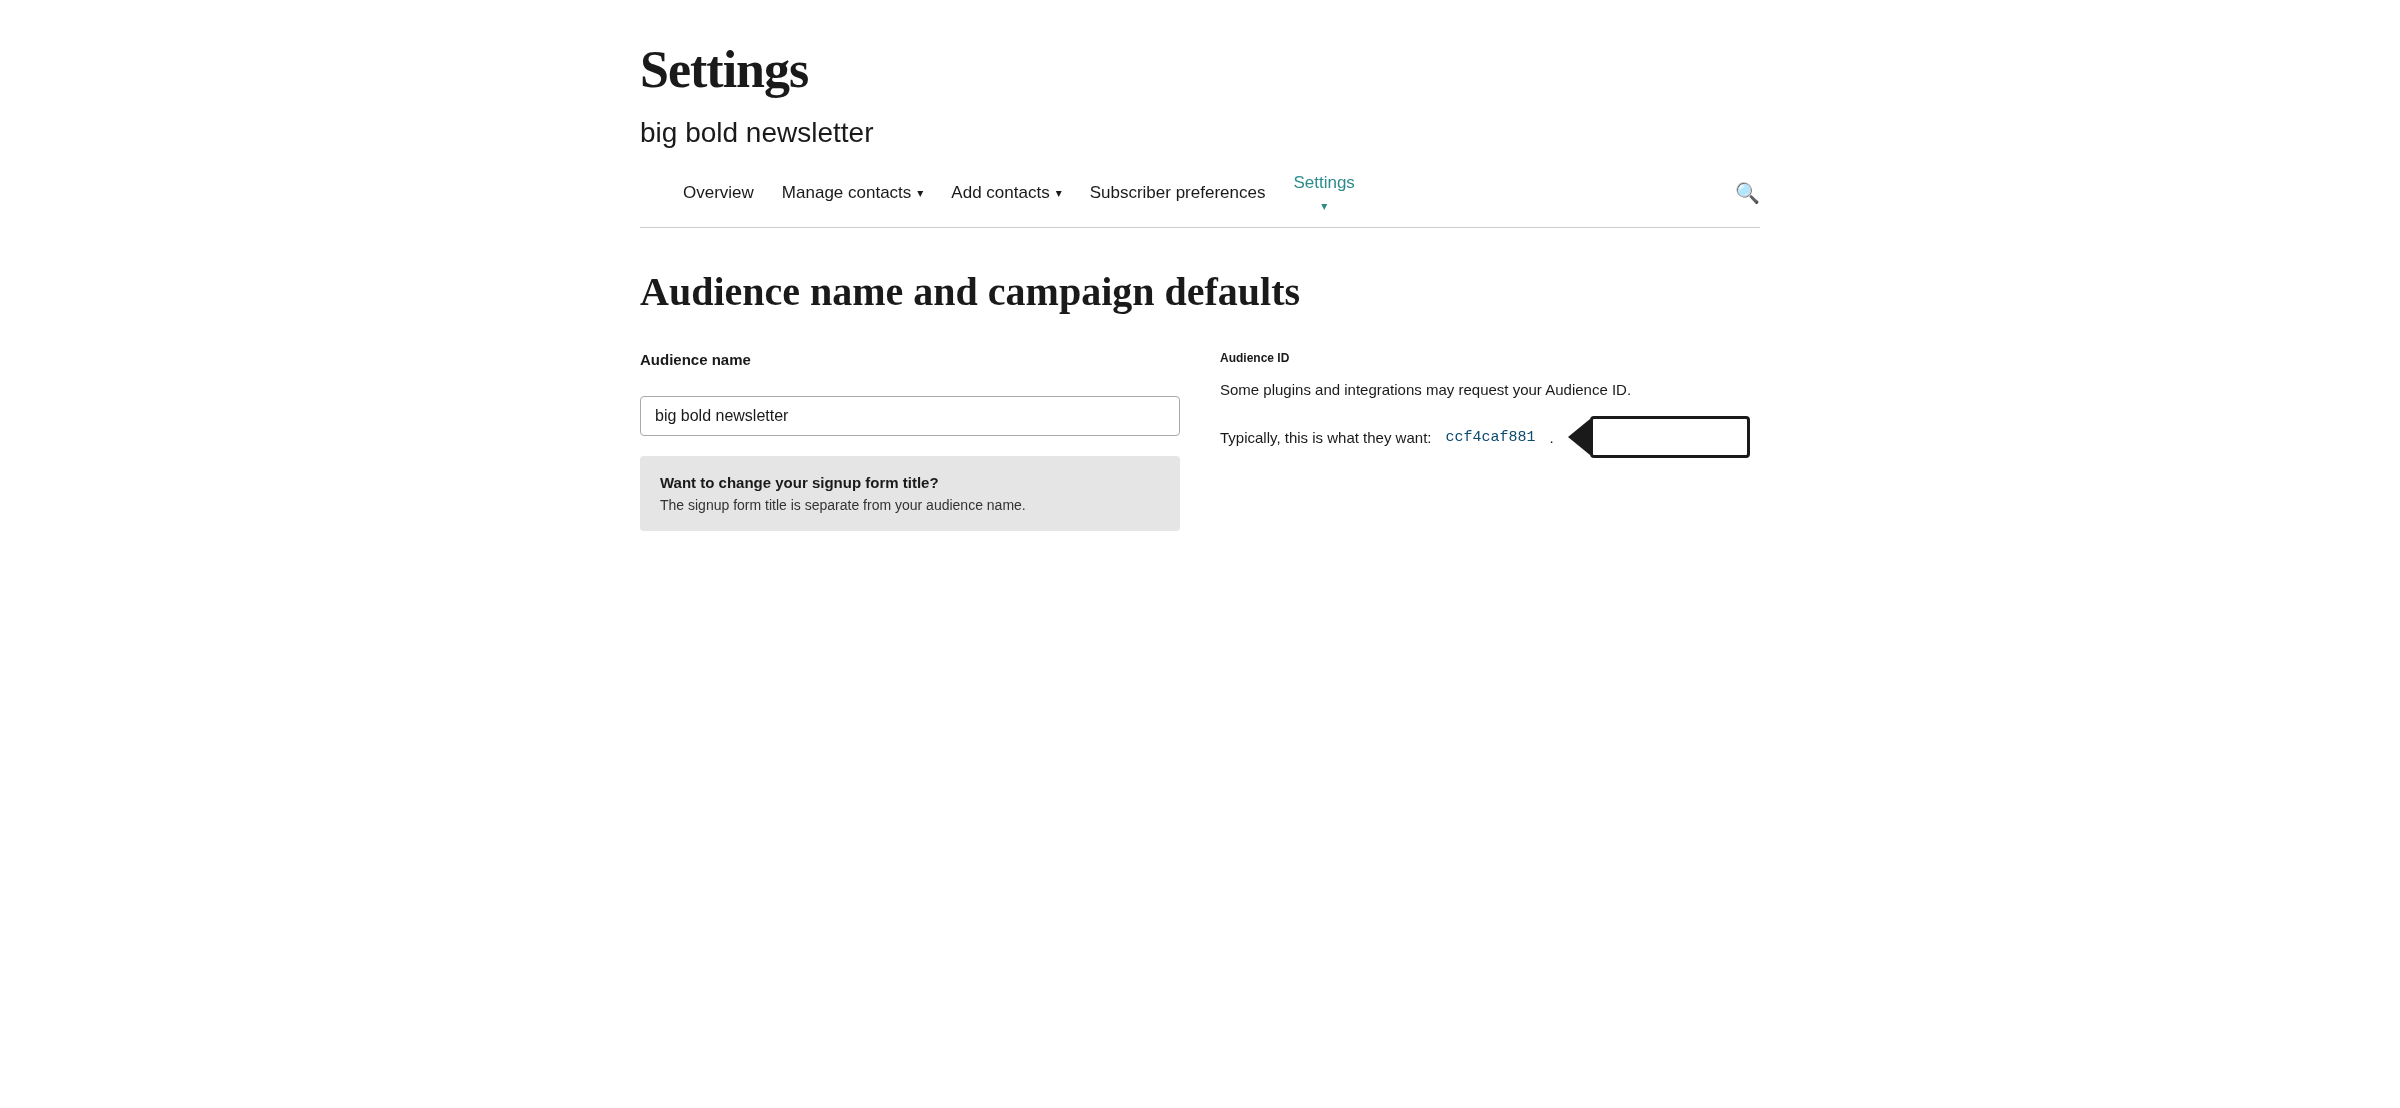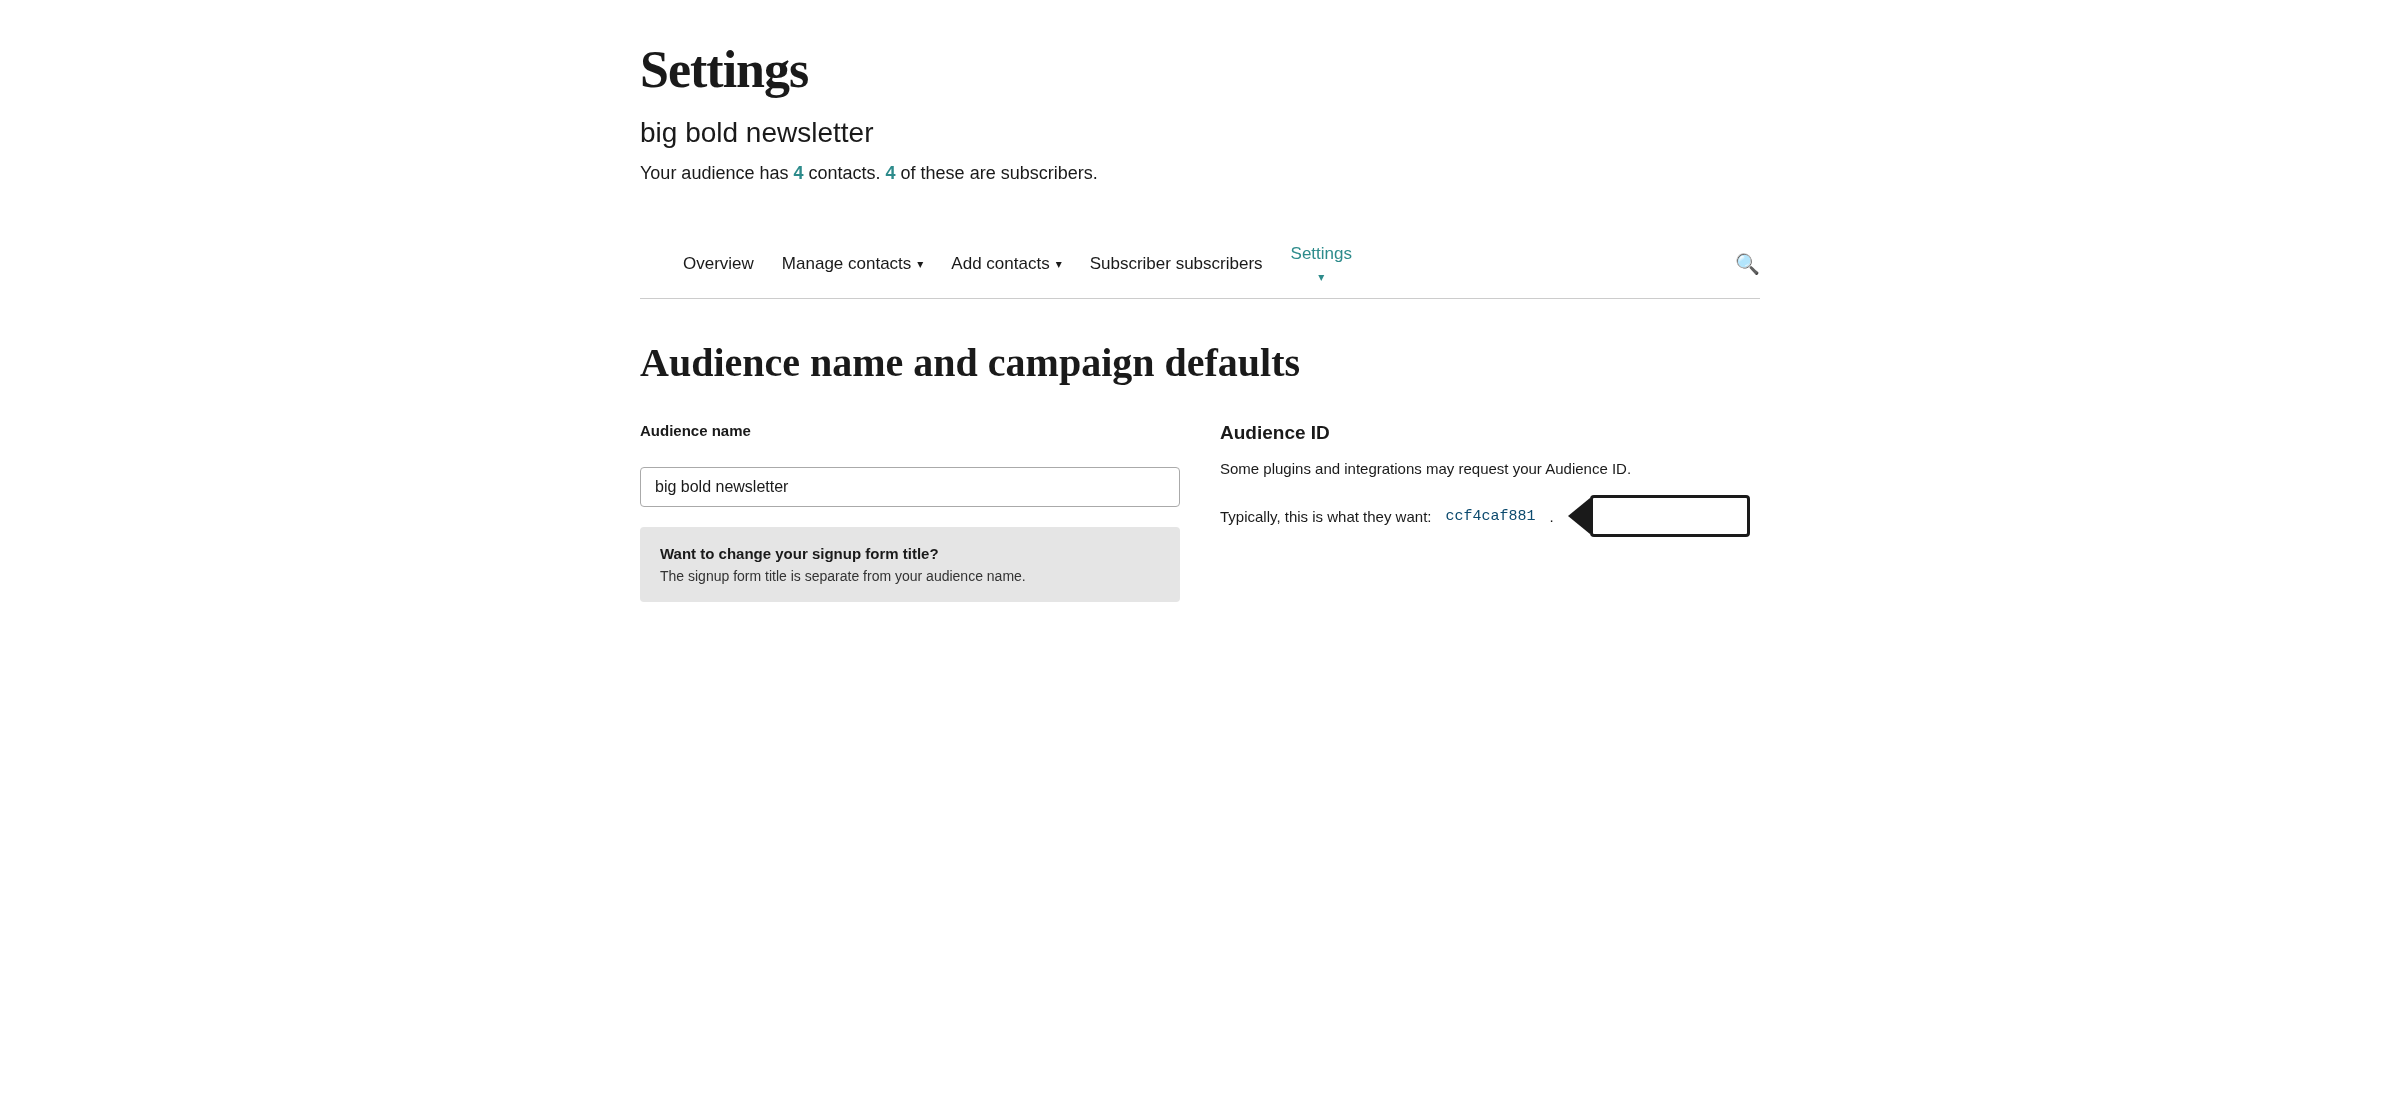--- a/index.html
+++ b/index.html
@@ -151,21 +151,21 @@
     }
 
     
     .form-right {
       display: flex;
       flex-direction: column;
       gap: 10px;
     }
 
     .audience-id-title {
-      font-size: 19px;
+      font-size: 12px;
       font-weight: 700;
       color: #1a1a1a;
       margin-bottom: 6px;
     }
 
     .audience-id-desc {
       font-size: 15px;
       color: #1a1a1a;
       margin-bottom: 8px;
     }
@@ -213,42 +213,35 @@
   </style>
 </head>
 <body>
 
 <div class="page-container">
 
   <h1 class="page-title">Settings</h1>
 
   <div class="audience-name">big bold newsletter</div>
 
-  <div class="audience-stats">
-    <span>Your audience has </span>
-    <span class="count" style="color: rgb(45, 139, 139);">4</span>
-    <span> contacts. </span>
-    <span class="count" style="color: rgb(45, 139, 139);">4</span>
-    <span> of these are subscribers.</span>
-  </div>
 
   <nav class="nav-bar">
     <a class="nav-item">
       <span>Overview</span>
     </a>
     <a class="nav-item">
       <span>Manage contacts</span>
       <span class="chevron">▾</span>
     </a>
     <a class="nav-item">
       <span>Add contacts</span>
       <span class="chevron">▾</span>
     </a>
     <a class="nav-item">
-      <span>Subscriber subscribers</span>
+      <span>Subscriber preferences</span>
     </a>
     <a class="nav-item active-settings" style="color: rgb(45, 139, 139); flex-direction: column;">
       <span>Settings</span>
       <span class="chevron">▾</span>
     </a>
     <div class="nav-search">
       <span>🔍</span>
     </div>
   </nav>
 

